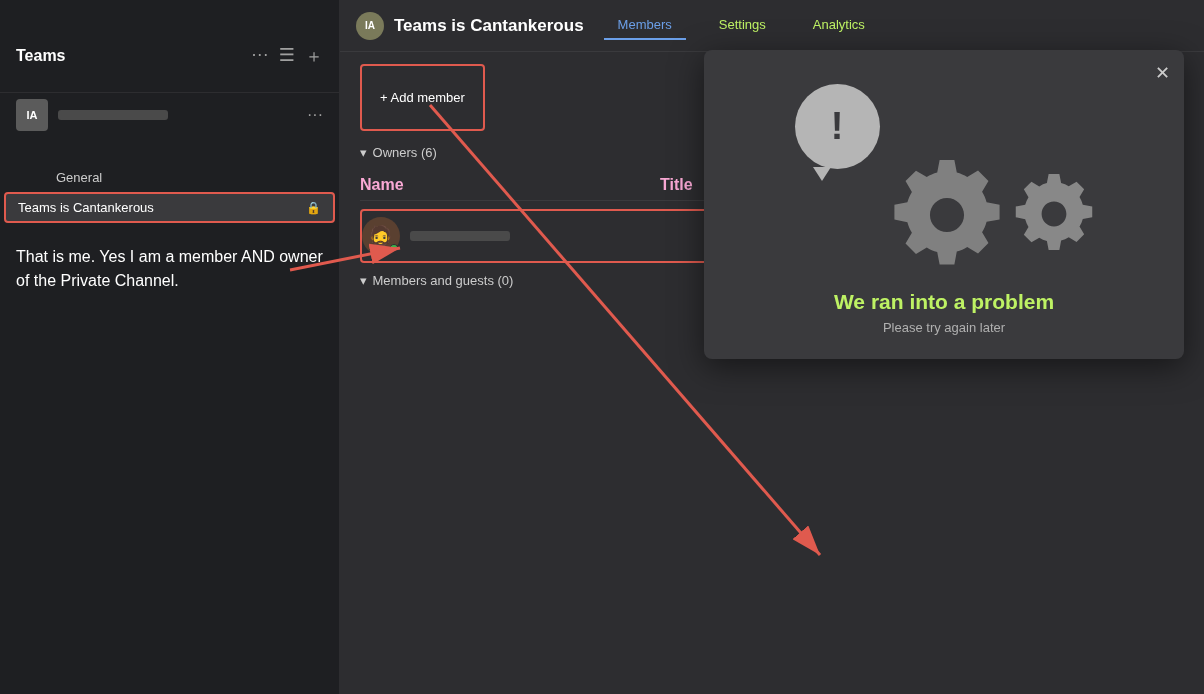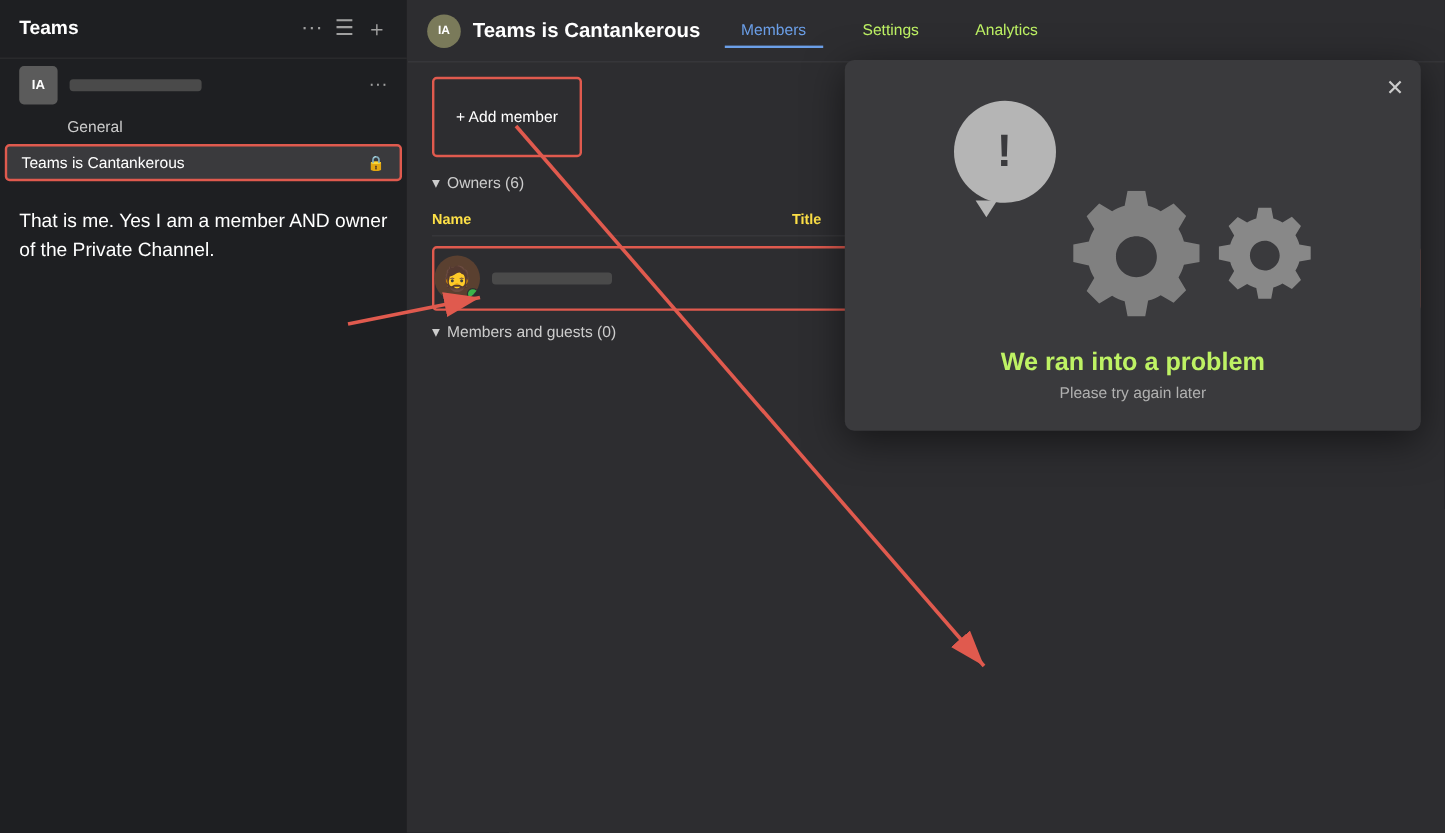--- a/index.html
+++ b/index.html
@@ -27,22 +27,23 @@
       border-right: 1px solid #2d2d30;
       display: flex;
       flex-direction: column;
       flex-shrink: 0;
     }
 
     .sidebar-header {
       display: flex;
       align-items: center;
       justify-content: space-between;
-      padding: 12px 16px;
+      padding: 24px 16px;
       border-bottom: 1px solid #2d2d30;
+      margin-top: 20px;
     }
 
     .sidebar-title {
       font-size: 16px;
       font-weight: 600;
       color: #fff;
     }
 
     .sidebar-icons {
       display: flex;
@@ -98,20 +99,21 @@
     .team-more {
       color: #a0a0a0;
       font-size: 16px;
     }
 
     .channel-item {
       padding: 5px 16px 5px 56px;
       font-size: 13px;
       color: #ccc;
       cursor: pointer;
+      margin-top: 28px;
     }
 
     .active-team-item {
       background: #3a3a3d;
       border: 2px solid #e05a4e;
       border-radius: 4px;
       margin: 2px 4px;
     }
 
     .active-team-item .team-name-text {
@@ -225,22 +227,22 @@
 
     .column-headers {
       display: grid;
       grid-template-columns: 300px 1fr 1fr;
       padding: 6px 0;
       border-bottom: 1px solid #3a3a3d;
       margin-bottom: 8px;
     }
 
     .col-header {
-      font-size: 12px;
-      color: #fde047;
+      font-size: 16px;
+      color: #f9a8d4;
       font-weight: 600;
     }
 
     .member-row {
       display: grid;
       grid-template-columns: 300px 1fr 1fr;
       align-items: center;
       padding: 6px 0;
       border: 2px solid #e05a4e;
       border-radius: 4px;

